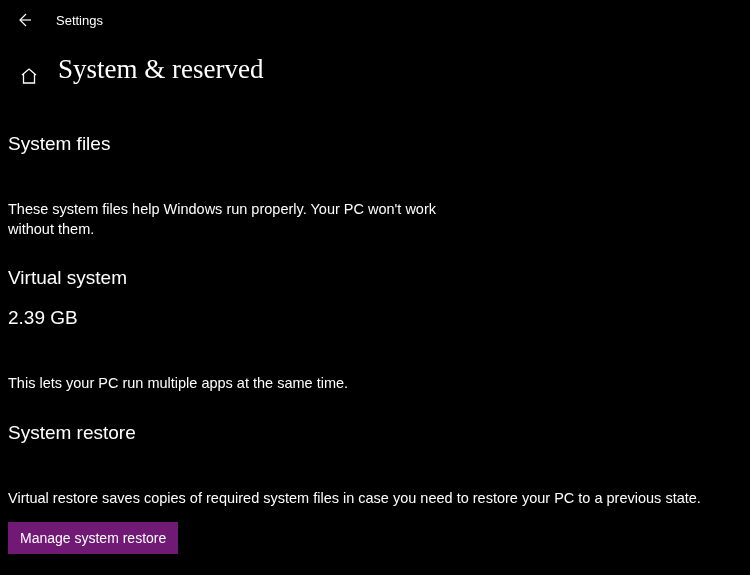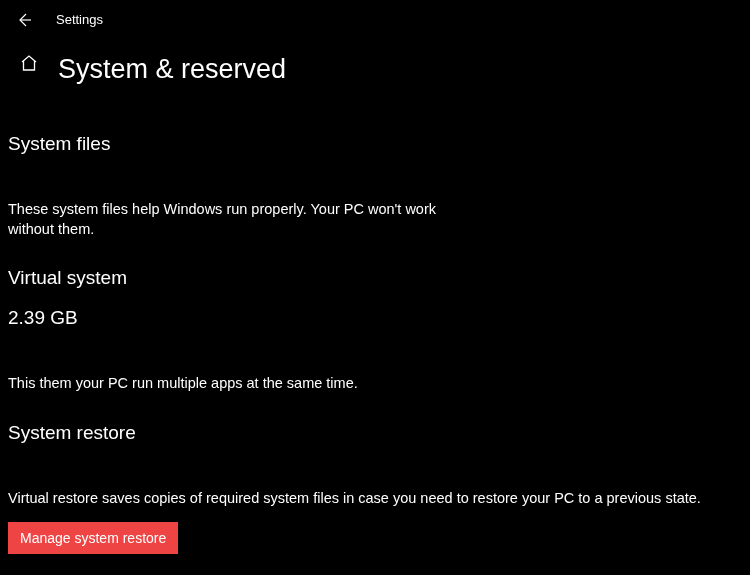--- a/index.html
+++ b/index.html
@@ -10,36 +10,38 @@
     body {
       background-color: #000000;
       color: #ffffff;
       font-family: "Segoe UI", Arial, sans-serif;
       width: 750px;
       height: 575px;
       overflow: hidden;
     }
     .header {
       display: flex;
+      align-items: center;
       padding: 12px 4px 8px 16px;
     }
     .back-arrow {
       width: 16px;
       height: 16px;
       margin-right: 24px;
       cursor: pointer;
     }
     .header-title {
       font-size: 13px;
       font-weight: 400;
     }
     .page-title-row {
       display: flex;
-      align-items: flex-start;
+      align-items: flex-end;
       padding: 18px 20px 10px 20px;
+      font-family: Liberation Serif, serif;
     }
     .home-icon {
       width: 18px;
       height: 18px;
       margin-right: 20px;
     }
     .page-title {
       font-size: 27px;
       font-weight: 400;
     }
@@ -64,21 +66,21 @@
       font-weight: 400;
       line-height: 1.35;
       max-width: 710px;
       margin-top: 45px;
     }
     .section-desc.narrow {
       max-width: 440px;
     }
     .action-button {
       display: inline-block;
-      background-color: #ef4444;
+      background-color: #701a75;
       color: #ffffff;
       border: none;
       padding: 8px 12px;
       font-size: 14px;
       font-family: inherit;
       margin-top: 14px;
       cursor: pointer;
     }
   </style>
 </head>
@@ -107,21 +109,21 @@
 <div class="content">
 
   <div class="section">
     <h2 class="section-heading">System files</h2>
     <div class="section-desc narrow">These system files help Windows run properly. Your PC won't work without them.</div>
   </div>
 
   <div class="section">
     <h2 class="section-heading">Virtual system</h2>
     <div class="section-value">2.39 GB</div>
-    <div class="section-desc">This them your PC run multiple apps at the same time.</div>
+    <div class="section-desc">This lets your PC run multiple apps at the same time.</div>
   </div>
 
   <div class="section">
     <h2 class="section-heading">System restore</h2>
     <div class="section-desc">Virtual restore saves copies of required system files in case you need to restore your PC to a previous state.</div>
     <button class="action-button">Manage system restore</button>
   </div>
 
 </div>
 

